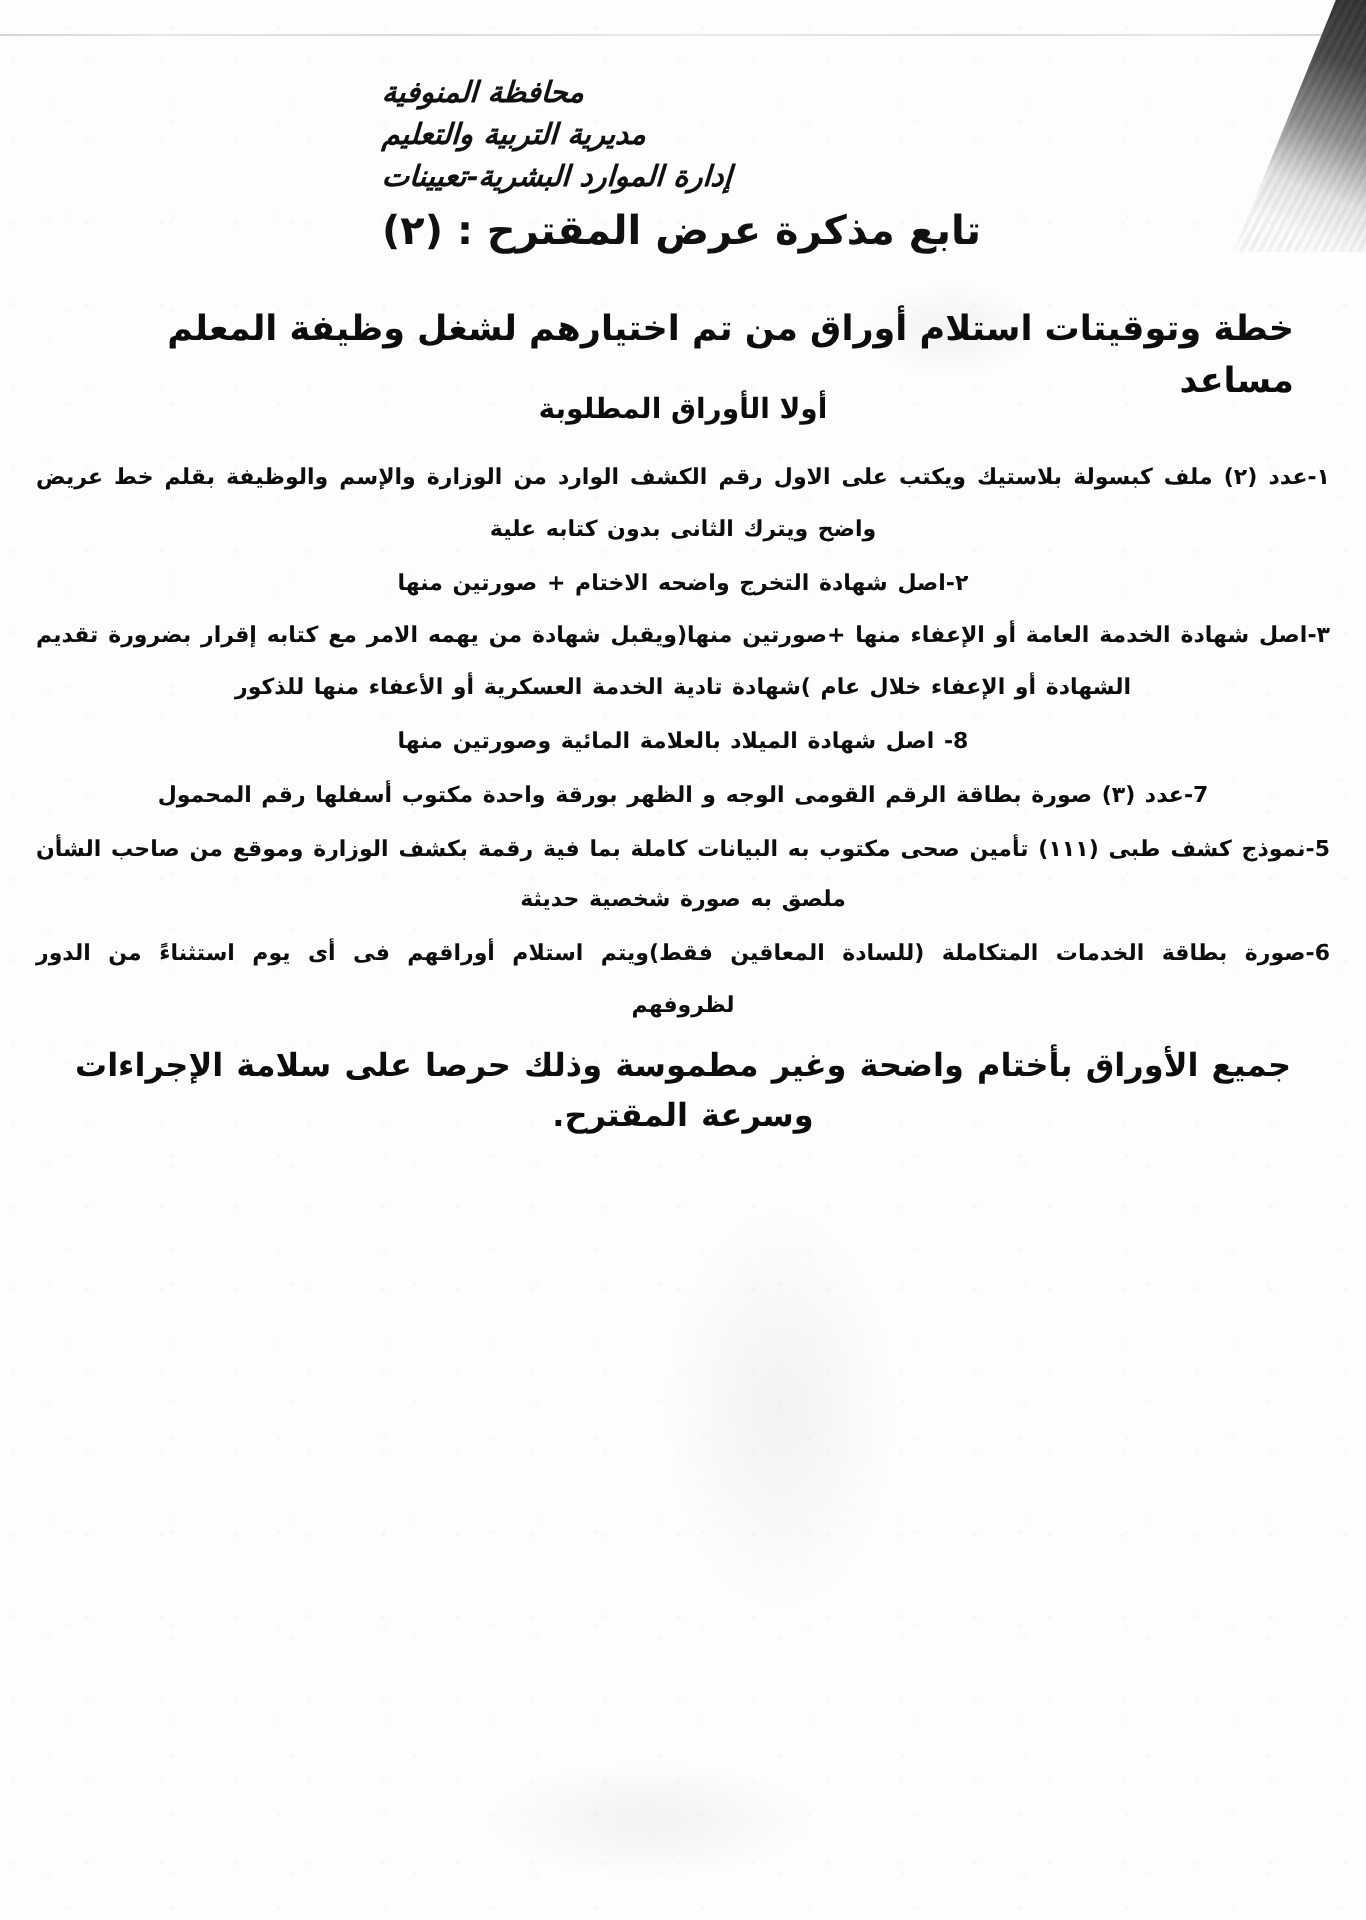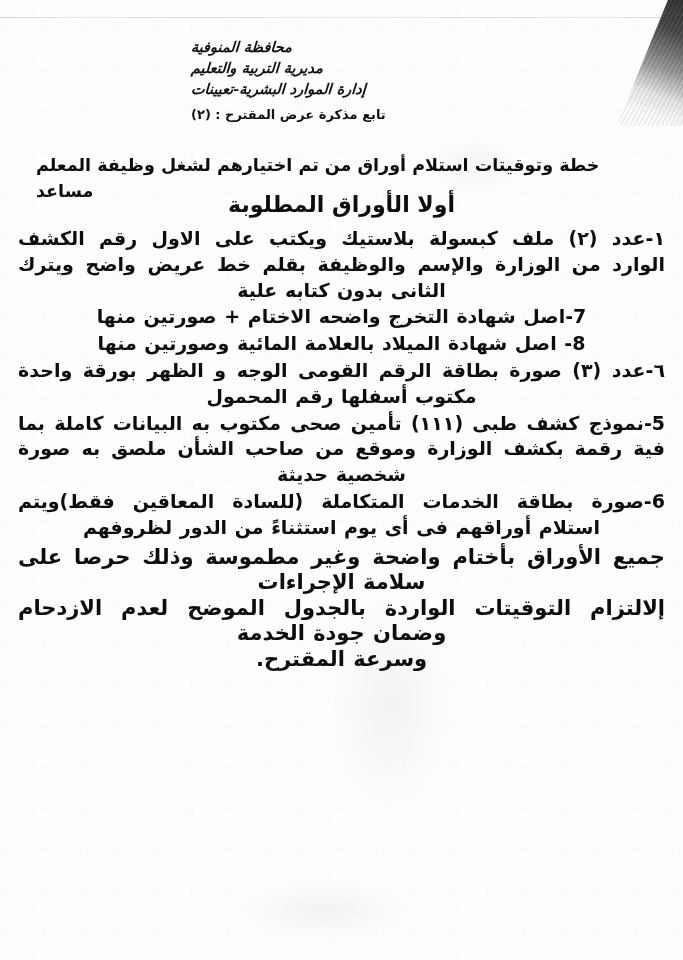--- a/index.html
+++ b/index.html
@@ -106,79 +106,79 @@
     color: #111;
     white-space: nowrap;
     text-align: left;
     transform: skewX(-3deg);
   }
   .lh-subject {
     margin-top: 5px;
     font-family: "DejaVu Sans", "Liberation Sans", sans-serif;
     font-style: normal;
     font-weight: 700;
-    font-size: 13px;
+    font-size: 20px;
     line-height: 22px;
     transform: none;
     letter-spacing: 0;
   }
 
   
   .doc-title {
     position: absolute;
     top: 152px;
     left: 0;
     right: 0;
-    text-align: left;
+    text-align: right;
     font-size: 17.5px;
     font-weight: 700;
     line-height: 26px;
     padding: 0 36px;
   }
   .doc-subtitle {
     position: absolute;
     top: 192px;
     left: 0;
     right: 0;
     text-align: center;
-    font-size: 22px;
+    font-size: 14px;
     font-weight: 700;
     line-height: 26px;
     letter-spacing: 0.5px;
   }
 
   
   .body-block {
     position: absolute;
     top: 226px;
     right: 18px;
     left: 18px;
     direction: rtl;
   }
 
   .doc-item {
-    font-size: 19px;
+    font-size: 11px;
     font-weight: 700;
     line-height: 25.8px;
     text-align: justify;
     text-align-last: center;
     margin: 0 0 1px 0;
     word-spacing: 1px;
   }
 
   .doc-item.stretch {
     text-align: justify;
     text-align-last: center;
   }
 
   .closing-block {
     margin-top: 4px;
   }
   .closing-line {
-    font-size: 21px;
+    font-size: 16px;
     font-weight: 700;
     line-height: 25.6px;
     text-align: justify;
     text-align-last: center;
     margin: 0;
     word-spacing: 1px;
   }
 </style>
 </head>
 <body>
@@ -197,26 +197,26 @@
     <div class="lh-line">مديرية التربية والتعليم</div>
     <div class="lh-line">إدارة الموارد البشرية-تعيينات</div>
     <div class="lh-line lh-subject">تابع مذكرة عرض المقترح : (٢)</div>
   </div>
 
   <div class="doc-title">خطة وتوقيتات استلام أوراق من تم اختيارهم  لشغل وظيفة المعلم مساعد</div>
   <div class="doc-subtitle">أولا الأوراق  المطلوبة</div>
 
   <div class="body-block">
     <p class="doc-item stretch">١-عدد (٢) ملف كبسولة بلاستيك ويكتب على الاول رقم الكشف الوارد من الوزارة  والإسم والوظيفة بقلم خط عريض واضح ويترك الثانى بدون كتابه علية</p>
-    <p class="doc-item">7-اصل شهادة التخرج واضحه الاختام  + صورتين منها</p>
+    <p class="doc-item">٢-اصل شهادة التخرج واضحه الاختام  + صورتين منها</p>
+    <p class="doc-item stretch">٣-اصل شهادة الخدمة العامة أو الإعفاء منها  +صورتين منها(ويقبل شهادة من يهمه الامر مع كتابه إقرار بضرورة تقديم الشهادة أو الإعفاء خلال عام )شهادة تادية الخدمة العسكرية أو الأعفاء منها للذكور</p>
     <p class="doc-item">8- اصل شهادة الميلاد بالعلامة المائية وصورتين منها</p>
-    <p class="doc-item stretch">٦-عدد (٣) صورة بطاقة الرقم القومى  الوجه و الظهر بورقة واحدة  مكتوب أسفلها رقم المحمول</p>
+    <p class="doc-item stretch">7-عدد (٣) صورة بطاقة الرقم القومى  الوجه و الظهر بورقة واحدة  مكتوب أسفلها رقم المحمول</p>
     <p class="doc-item stretch">5-نموذج كشف طبى (١١١) تأمين صحى مكتوب به البيانات كاملة  بما فية رقمة بكشف الوزارة وموقع من صاحب الشأن ملصق به صورة شخصية حديثة</p>
     <p class="doc-item stretch">6-صورة بطاقة الخدمات المتكاملة (للسادة المعاقين فقط)ويتم استلام أوراقهم فى أى يوم استثناءً من الدور لظروفهم</p>
 
     <div class="closing-block">
       <p class="closing-line">جميع الأوراق بأختام واضحة وغير مطموسة وذلك حرصا على سلامة الإجراءات</p>
-      <p class="closing-line">إلالتزام التوقيتات الواردة بالجدول الموضح  لعدم الازدحام وضمان جودة الخدمة</p>
       <p class="closing-line">وسرعة المقترح.</p>
     </div>
   </div>
 
 </div>
 
 </body></html>

